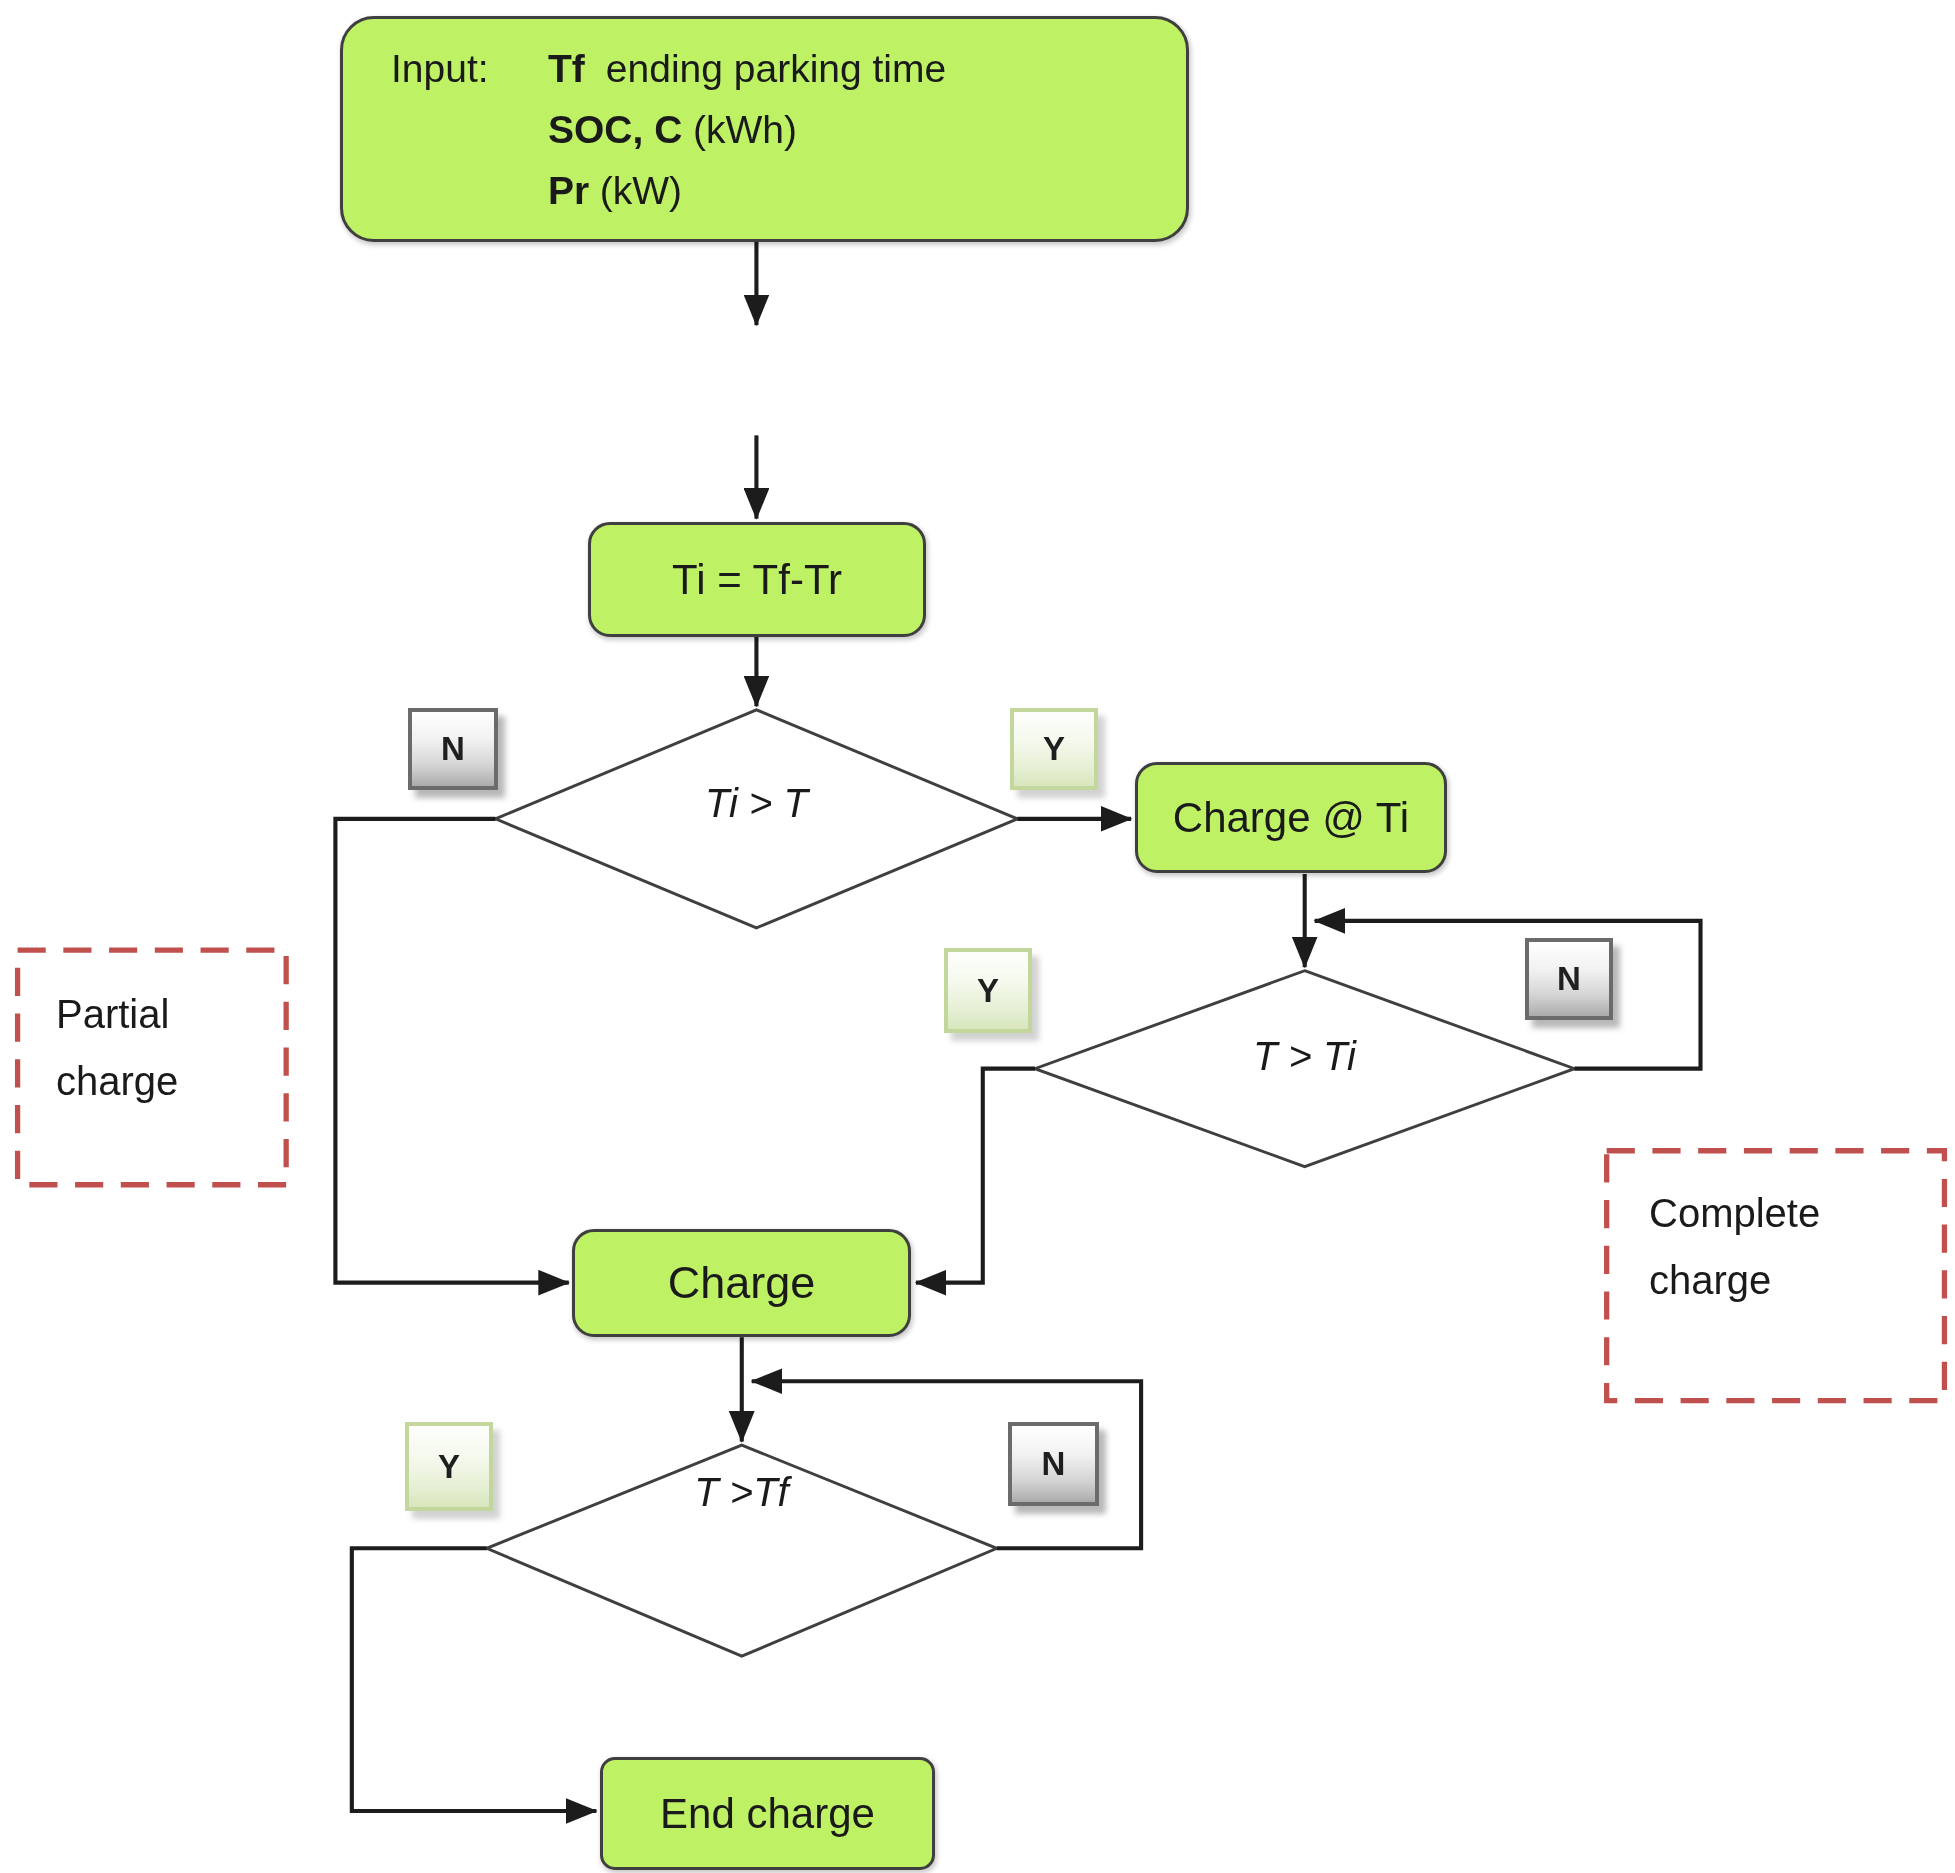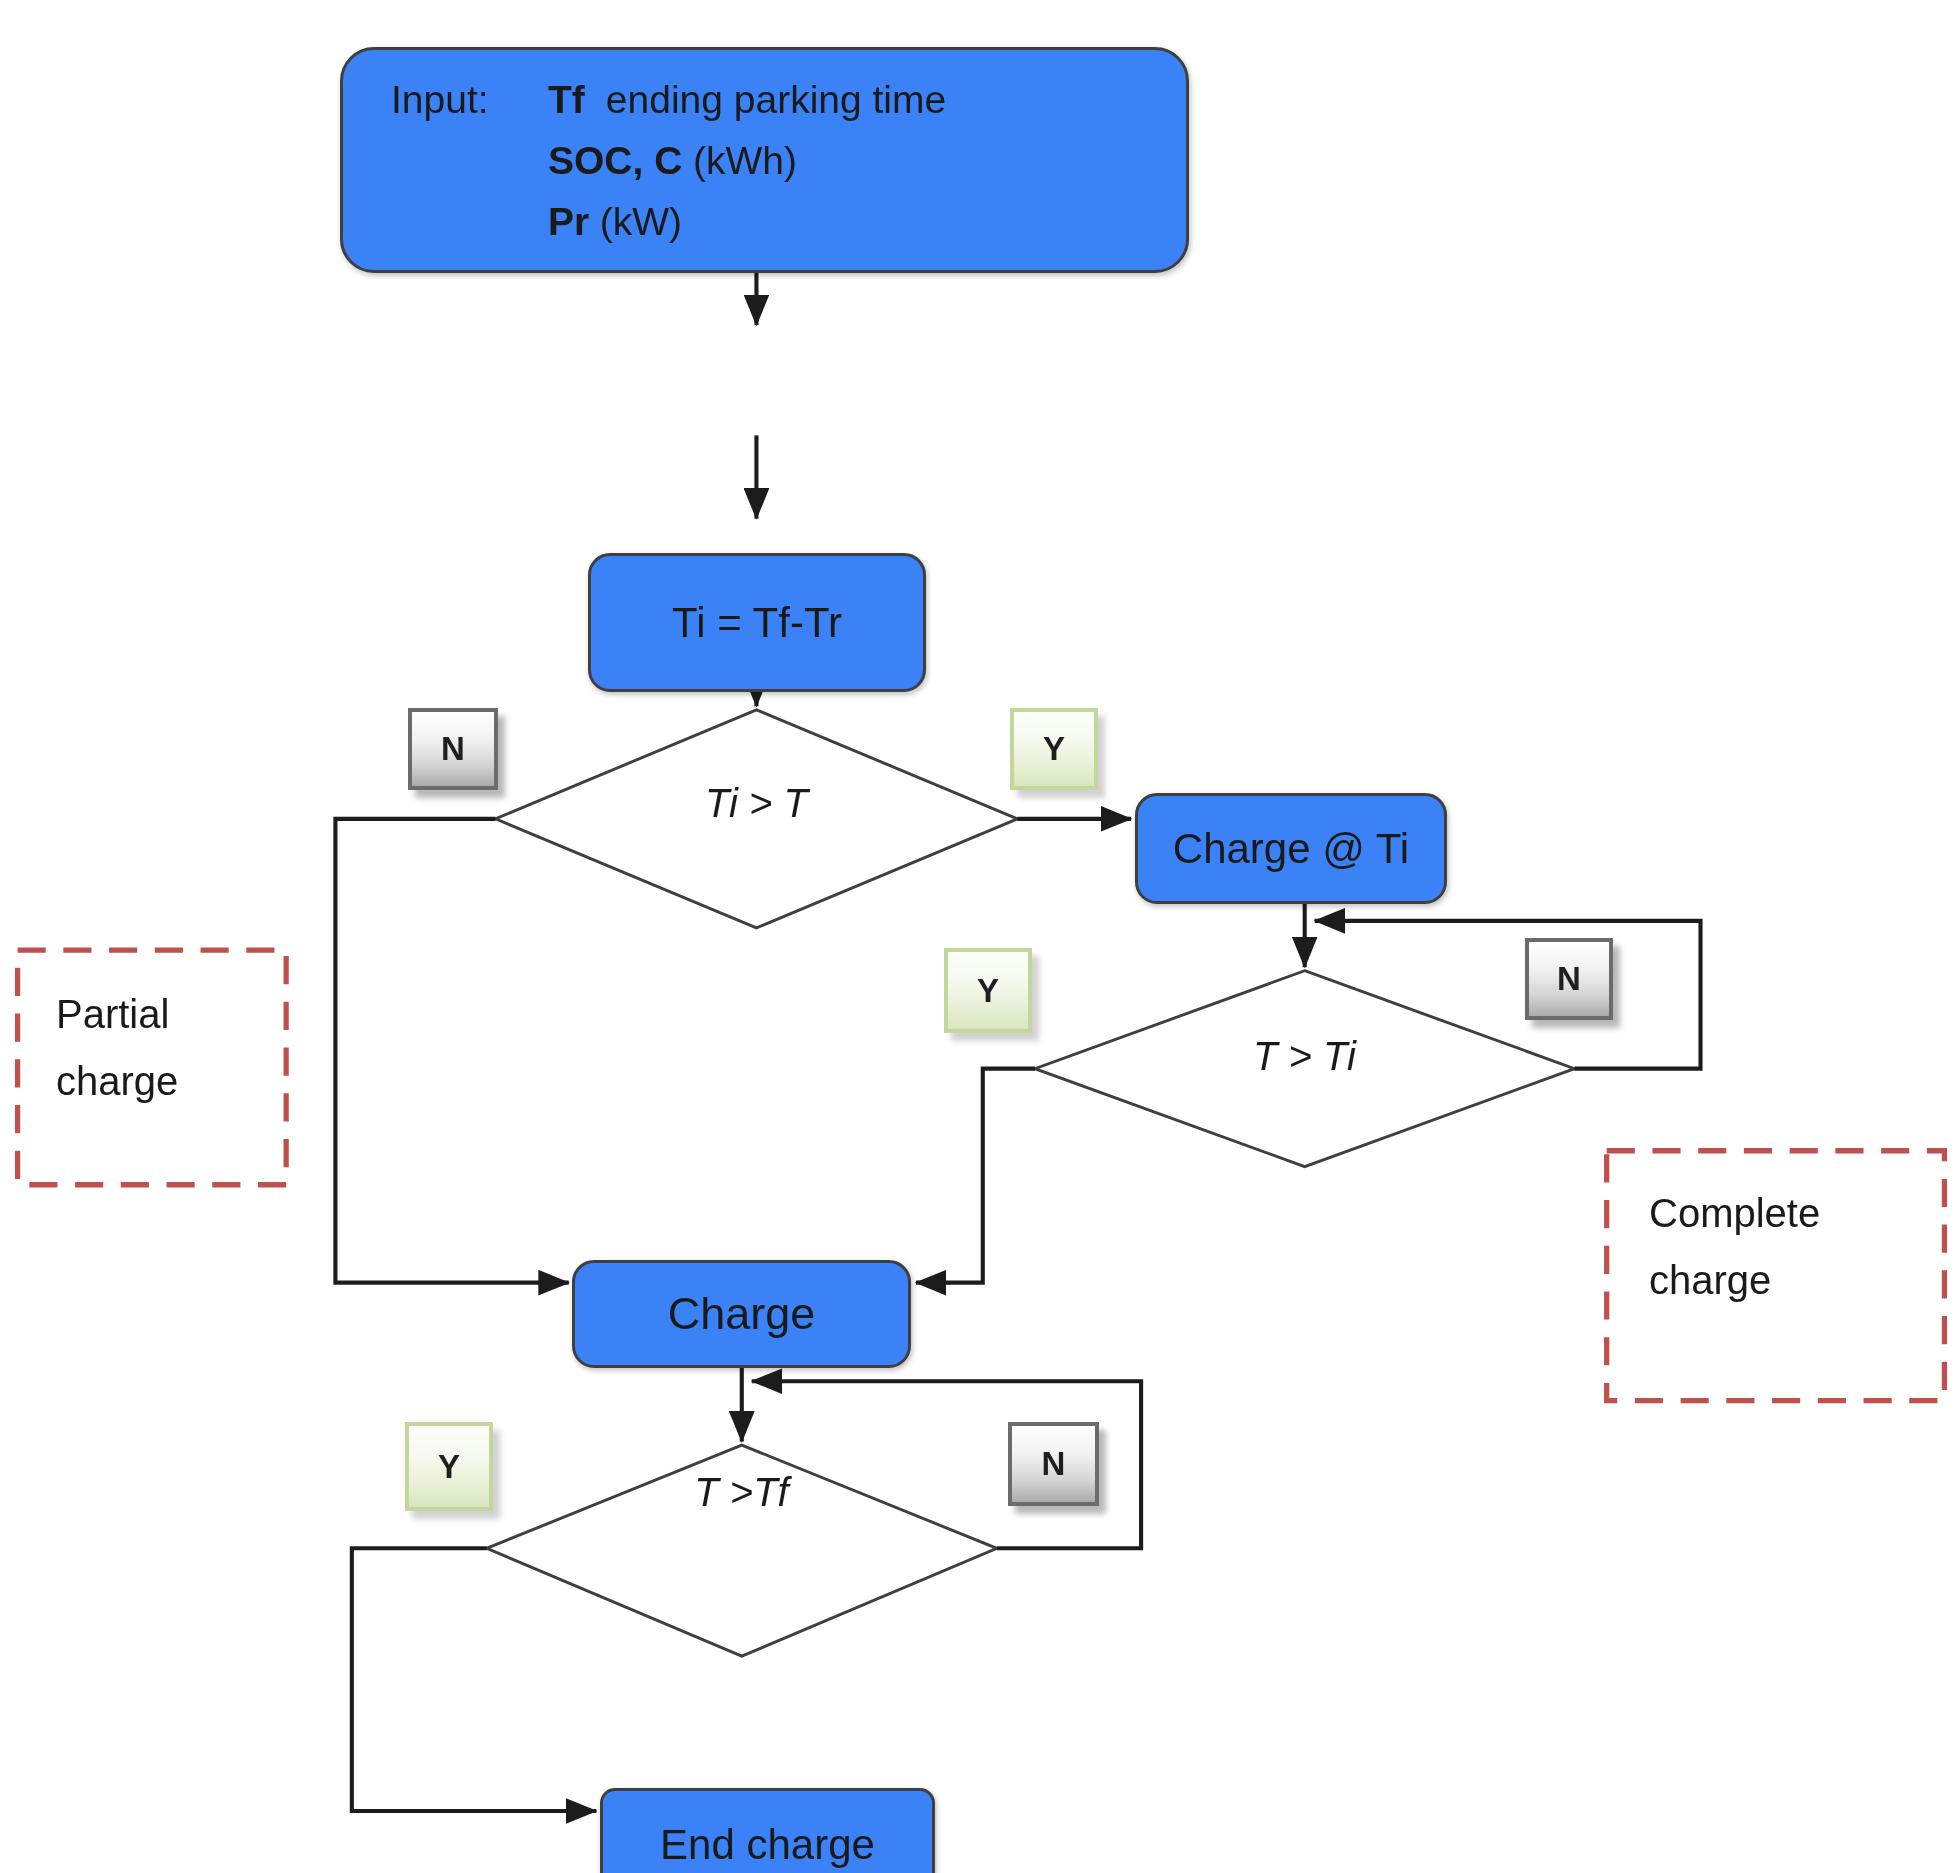--- a/index.html
+++ b/index.html
@@ -4,23 +4,23 @@
 <style>
   html,body { margin:0; padding:0; background:#ffffff; }
   * { box-sizing:border-box; }
   #canvas {
     position:relative; width:1955px; height:1874px; background:#ffffff;
     font-family:"Liberation Sans", sans-serif; color:#1a1a1a;
   }
   svg.wires { position:absolute; left:0; top:0; width:1955px; height:1874px; }
 
   .node {
-    position:absolute; background:#3b82f6; border:3.5px solid #3f3f3f; border-radius:22px;
+    position:absolute; background:#bef264; border:3.5px solid #3f3f3f; border-radius:22px;
     display:flex; align-items:center; justify-content:center;
-    font-size:42px; color:#1a1a1a; box-shadow:1.8px 2.9px 5.3px rgba(0,0,0,0.22);margin-top:31px;
+    font-size:42px; color:#1a1a1a; box-shadow:1.8px 2.9px 5.3px rgba(0,0,0,0.22);
   }
   .node.start { border-radius:34px; align-items:center; justify-content:flex-start; font-size:39px; }
 
   .input-text { width:100%; padding-left:48px; }
   .input-line { line-height:61px; white-space:nowrap; }
   .icol1 { display:inline-block; width:157px; }
   .b { font-weight:bold; }
   .sp1 { margin-left:21px; }
   .sp2 { margin-left:10.6px; }
 
@@ -88,21 +88,21 @@
       <div class="input-line">
         <span class="icol1"></span><span class="b">SOC, C</span><span class="sp2">(kWh)</span>
       </div>
       <div class="input-line">
         <span class="icol1"></span><span class="b">Pr</span><span class="sp2">(kW)</span>
       </div>
     </div>
   </div>
 
 
-  <div class="node" style="left:588px; top:522px; width:338px; height:139px;">
+  <div class="node" style="left:588px; top:522px; width:338px; height:115px;">
     <span>Ti = Tf-Tr</span>
   </div>
 
   <div class="node" style="left:1135px; top:762px; width:312px; height:111px;">
     <span>Charge @ Ti</span>
   </div>
 
   <div class="node" style="left:572px; top:1229px; width:339px; height:108px; font-size:45px;">
     <span>Charge</span>
   </div>

